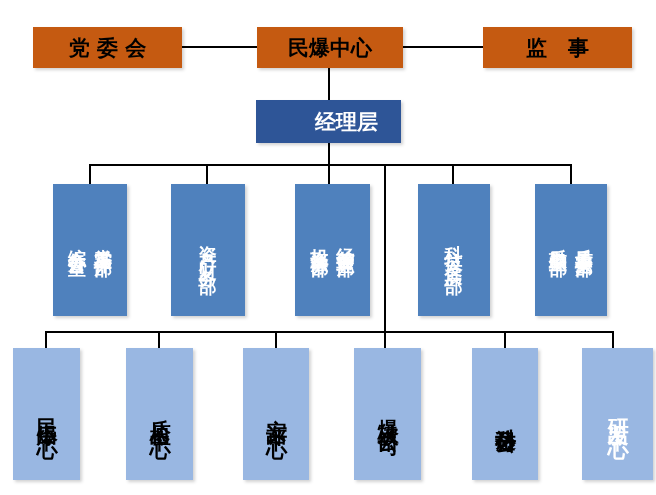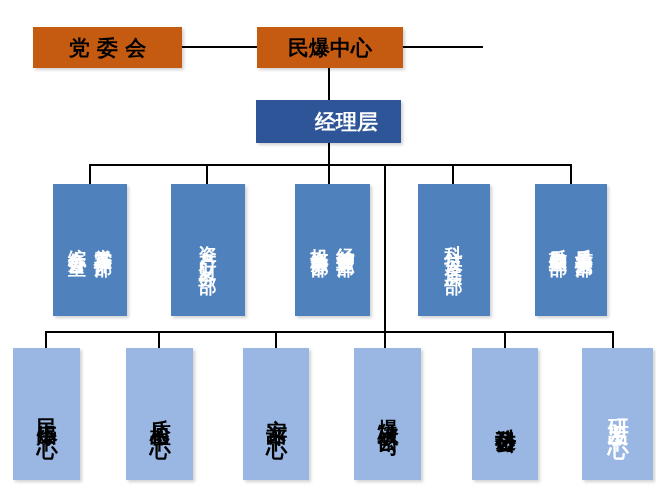--- a/index.html
+++ b/index.html
@@ -58,20 +58,23 @@
   <div class="line v" style="left:275px; top:331px; height:18px;"></div>
   <div class="line v" style="left:504px; top:331px; height:18px;"></div>
   <div class="line v" style="left:612px; top:331px; height:18px;"></div>
 
   <div class="node lvl1" style="left:33px; top:27px; width:149px; height:41px;">
     <span>党 委 会</span>
   </div>
   <div class="node lvl1" style="left:257px; top:27px; width:146px; height:41px;">
     <span>民爆中心</span>
   </div>
+  <div class="node lvl1" style="left:483px; top:27px; width:149px; height:41px;">
+    <span>监　事</span>
+  </div>
 
   <div class="node lvl2" style="left:256px; top:100px; width:145px; height:43px;">
     <span>经理层</span>
   </div>
 
   <div class="node lvl3 two-col" style="left:53px; top:184px; width:74px; height:132px;">
     <span class="vtext">党群工作部／
 综合办公室</span>
   </div>
   <div class="node lvl3" style="left:171px; top:184px; width:74px; height:132px;">

